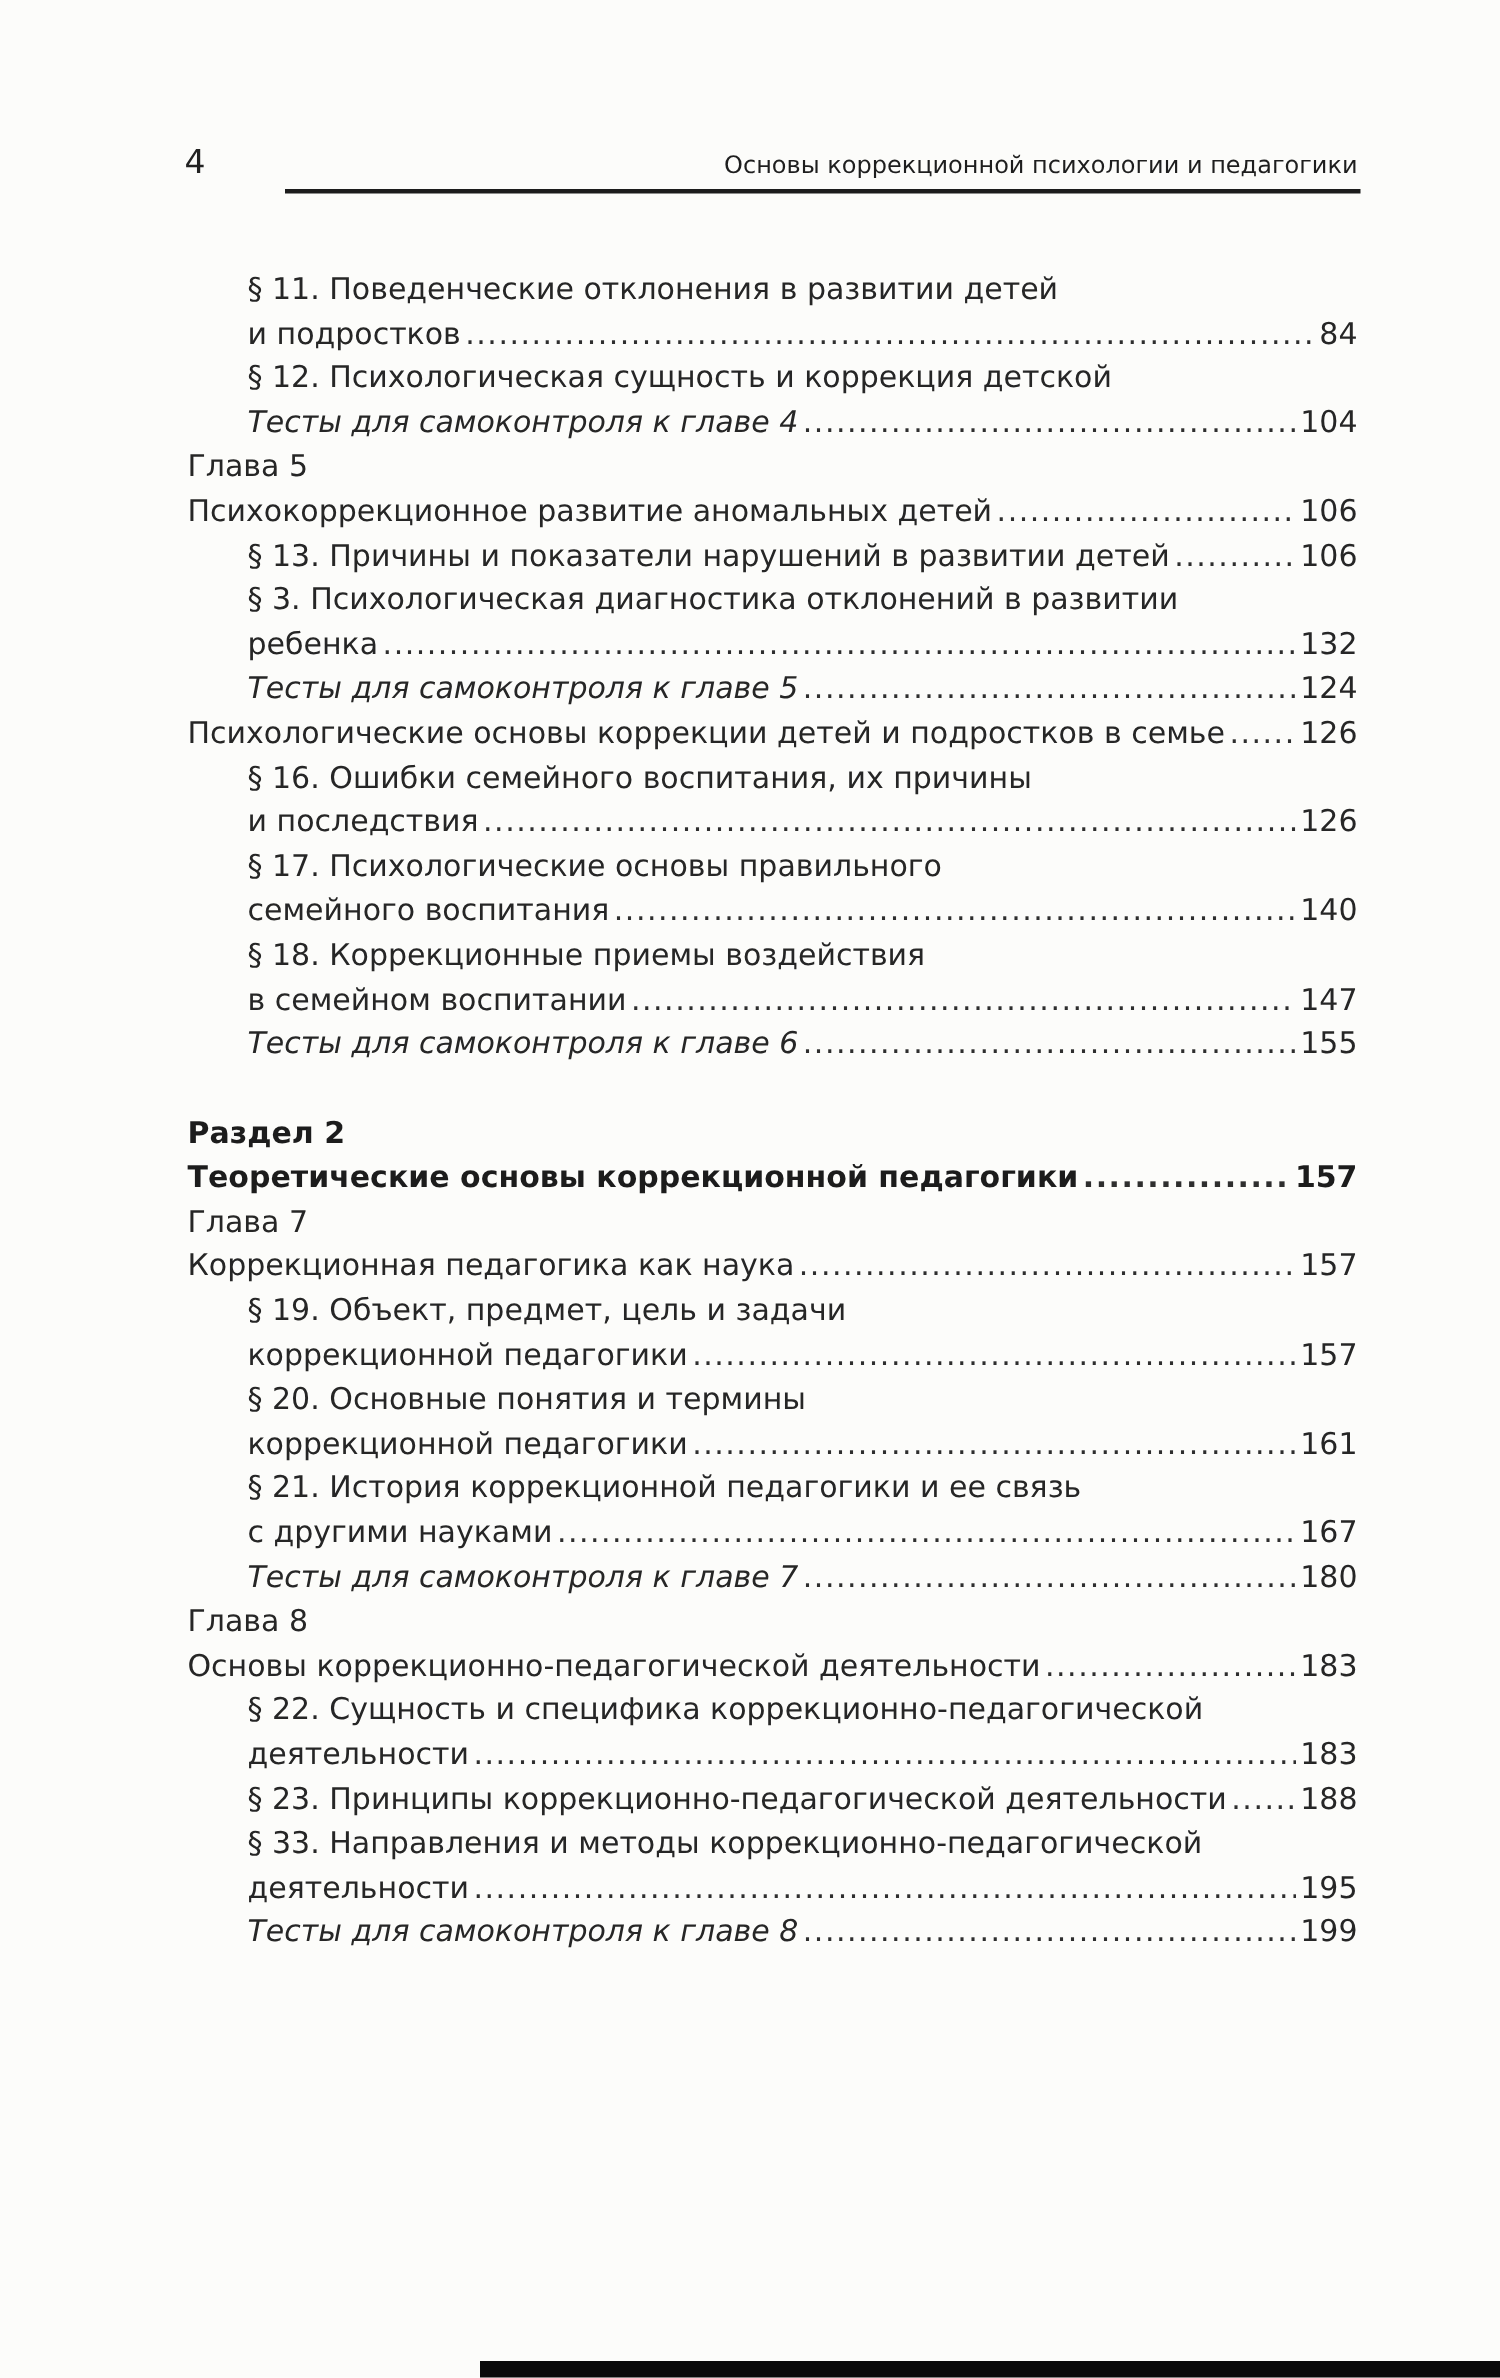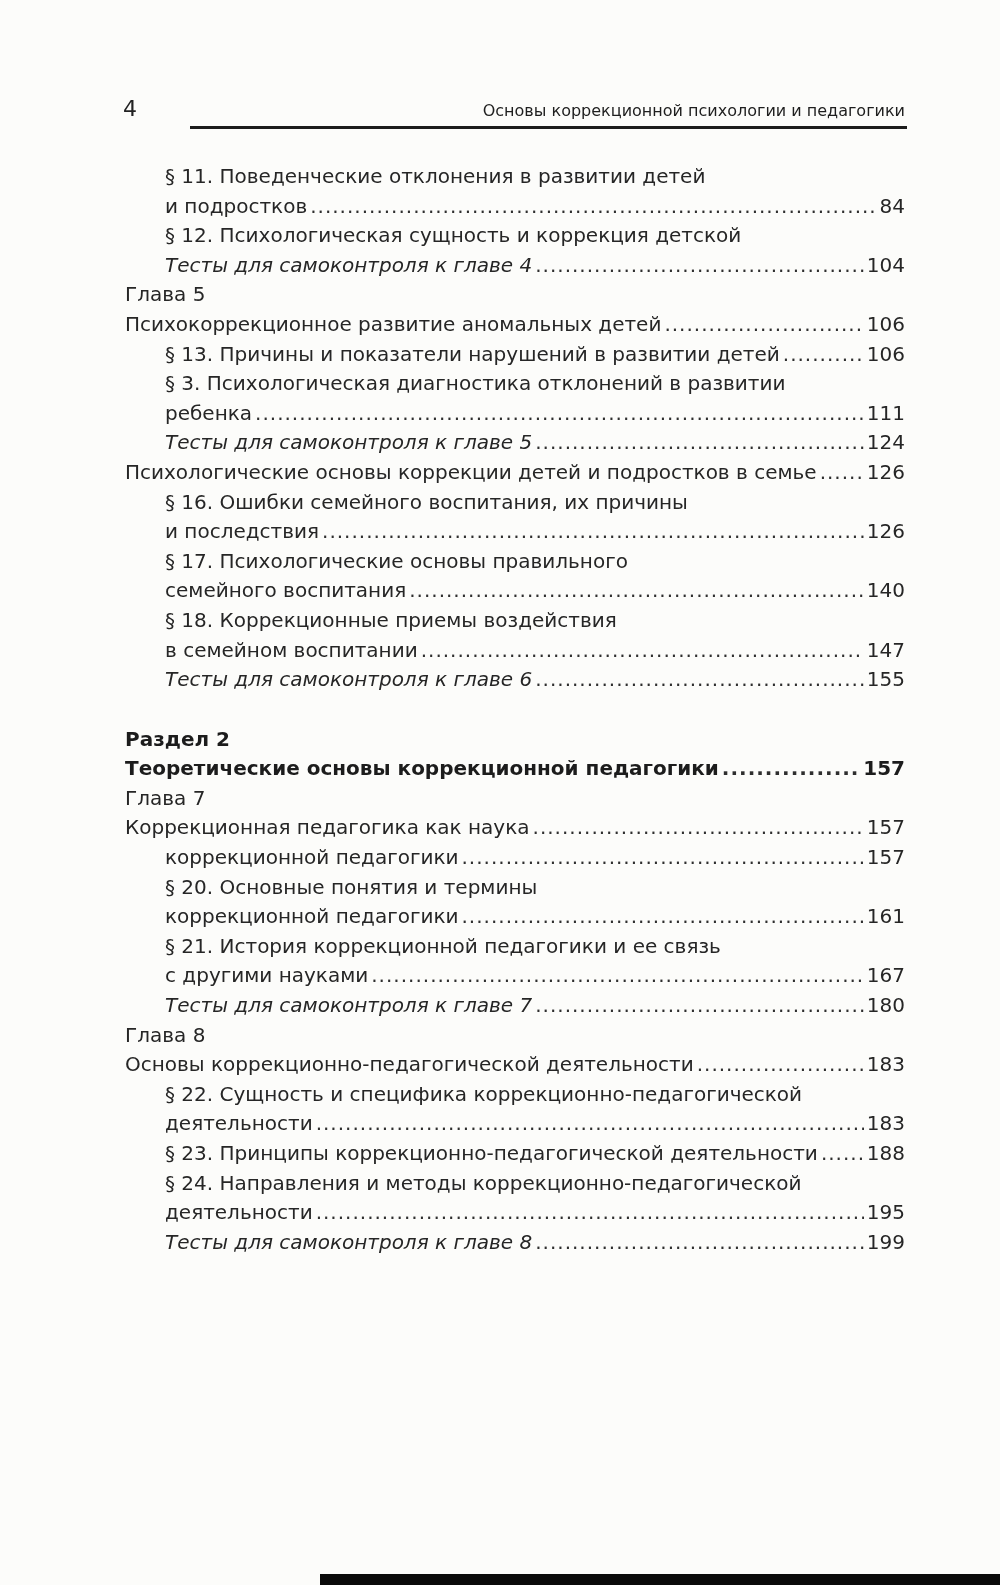--- a/index.html
+++ b/index.html
@@ -31,21 +31,21 @@
   .header-rule {
     position: absolute;
     top: 126px;
     left: 190px;
     right: 93px;
     height: 0;
     border-top: 3px solid #1c1c1c;
   }
   .toc {
     position: absolute;
-    top: 162px;
+    top: 178px;
     left: 125px;
     right: 95px;
     font-size: 20px;
     line-height: 29.6px;
     color: #262626;
   }
   .entry.indented { padding-left: 40px; }
   .line {
     display: flex;
     align-items: baseline;
@@ -130,21 +130,21 @@
           <span class="pg">106</span>
         </div>
       </div>
       <div class="entry section indented">
         <div class="line">
           <span class="txt">§ 3. Психологическая диагностика отклонений в развитии</span>
         </div>
         <div class="line">
           <span class="txt">ребенка</span>
           <span class="leader"></span>
-          <span class="pg">111</span>
+          <span class="pg">132</span>
         </div>
       </div>
       <div class="entry tests indented">
         <div class="line">
           <span class="txt">Тесты для самоконтроля к главе 5</span>
           <span class="leader"></span>
           <span class="pg">124</span>
         </div>
       </div>
       <div class="entry chapter-title">
@@ -210,20 +210,23 @@
       </div>
       <div class="entry chapter-title">
         <div class="line">
           <span class="txt">Коррекционная педагогика как наука</span>
           <span class="leader"></span>
           <span class="pg">157</span>
         </div>
       </div>
       <div class="entry section indented">
         <div class="line">
+          <span class="txt">§ 19. Объект, предмет, цель и задачи</span>
+        </div>
+        <div class="line">
           <span class="txt">коррекционной педагогики</span>
           <span class="leader"></span>
           <span class="pg">157</span>
         </div>
       </div>
       <div class="entry section indented">
         <div class="line">
           <span class="txt">§ 20. Основные понятия и термины</span>
         </div>
         <div class="line">
@@ -273,21 +276,21 @@
       </div>
       <div class="entry section indented">
         <div class="line">
           <span class="txt">§ 23. Принципы коррекционно-педагогической деятельности</span>
           <span class="leader"></span>
           <span class="pg">188</span>
         </div>
       </div>
       <div class="entry section indented">
         <div class="line">
-          <span class="txt">§ 24. Направления и методы коррекционно-педагогической</span>
+          <span class="txt">§ 33. Направления и методы коррекционно-педагогической</span>
         </div>
         <div class="line">
           <span class="txt">деятельности</span>
           <span class="leader"></span>
           <span class="pg">195</span>
         </div>
       </div>
       <div class="entry tests indented">
         <div class="line">
           <span class="txt">Тесты для самоконтроля к главе 8</span>

